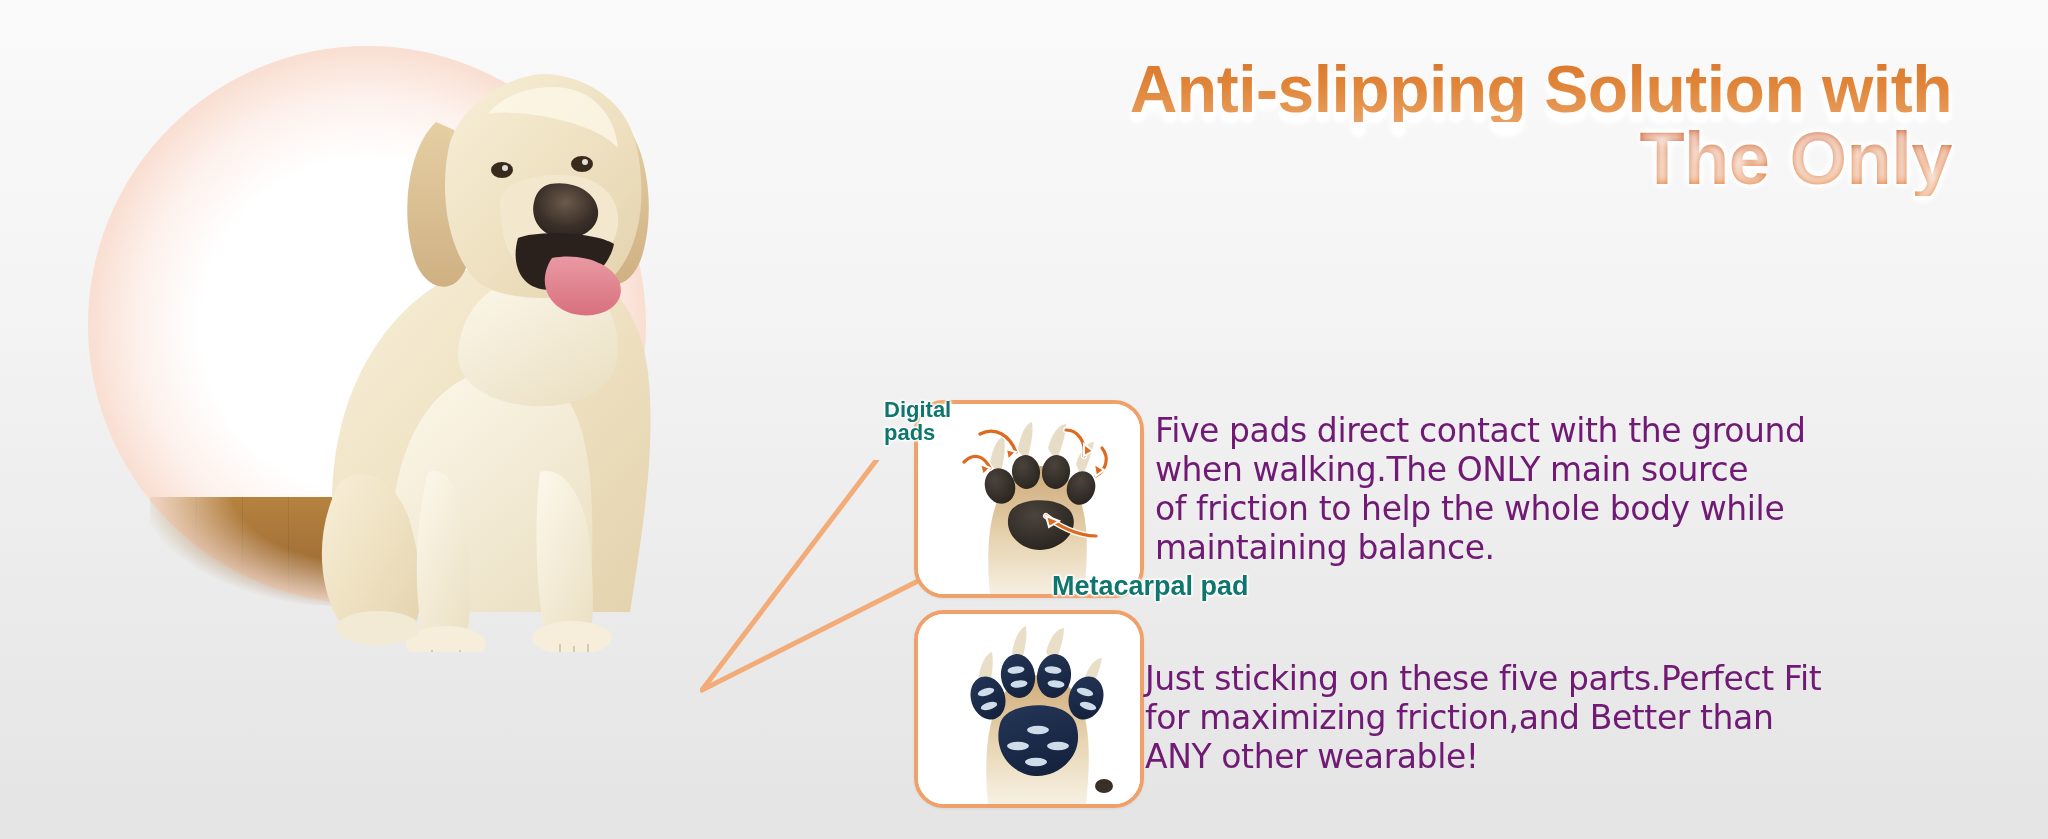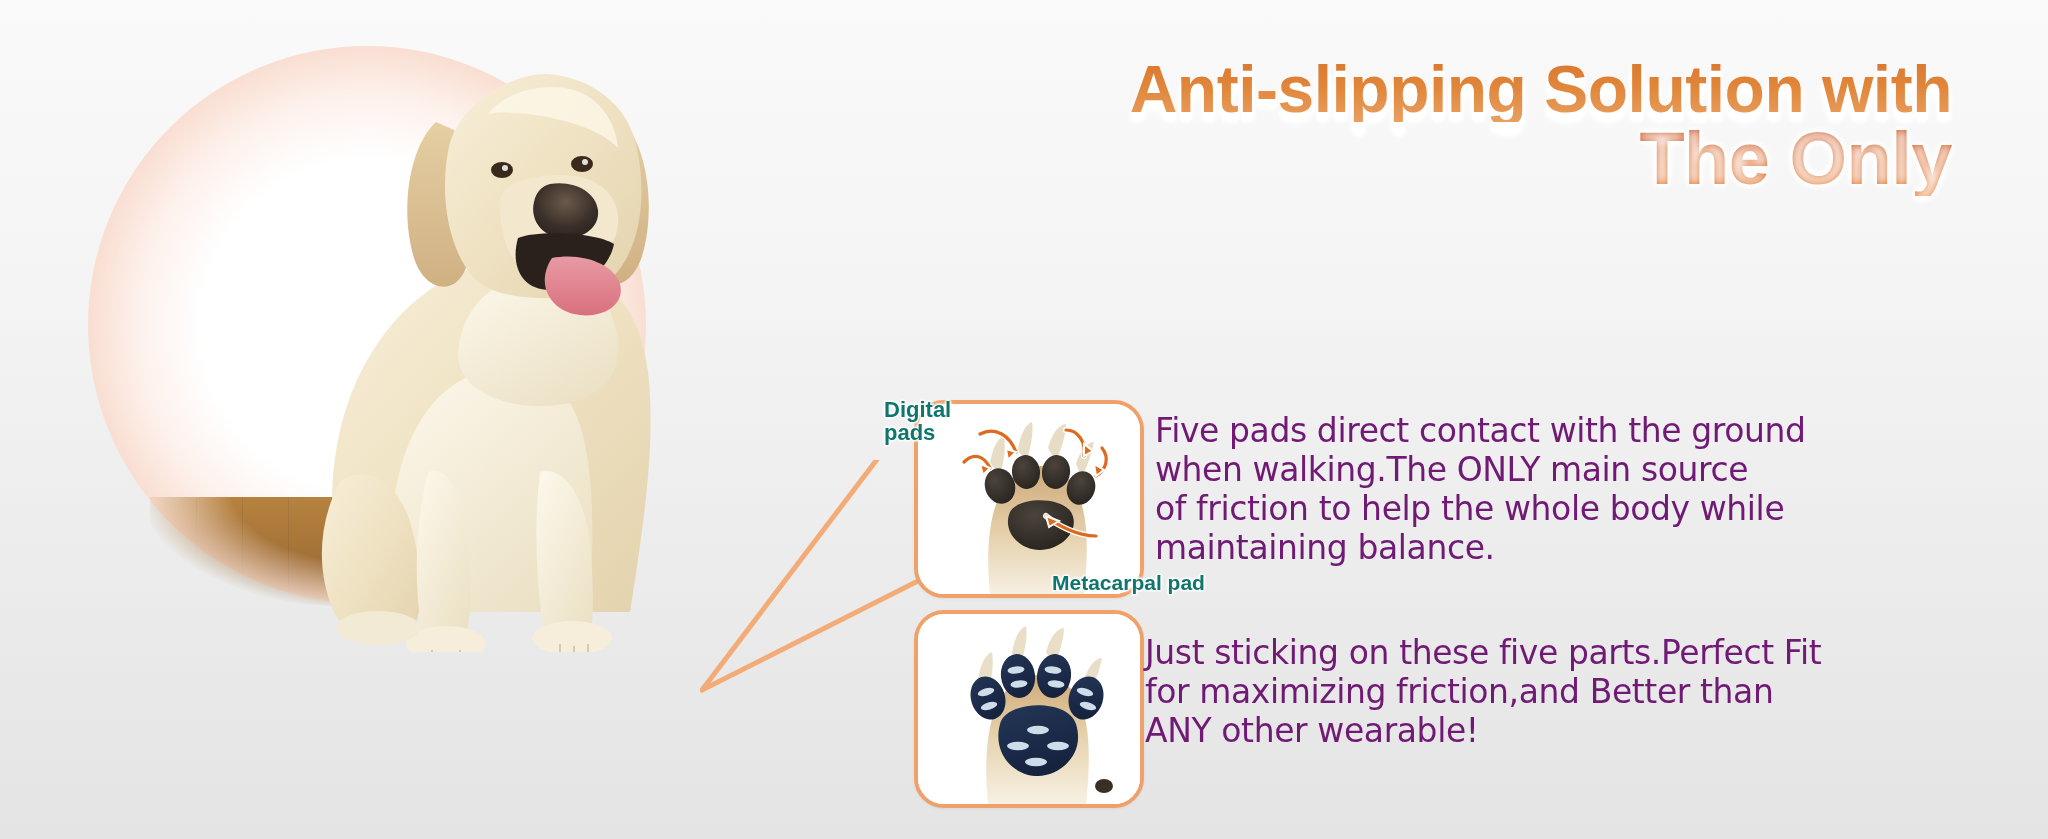--- a/index.html
+++ b/index.html
@@ -81,29 +81,29 @@
   .paw-canvas{position:absolute;inset:0;}
 
   
   .label{
     position:absolute;color:#0f766e;font-size:22px;font-weight:600;line-height:1.06;
     text-shadow:0 0 4px #fff,0 0 3px #fff,1px 1px 2px #fff,-1px -1px 2px #fff,
                 1px -1px 2px #fff,-1px 1px 2px #fff;
     white-space:pre-line;
   }
   .label-digital{left:884px;top:398px;text-align:left;}
-  .label-meta{left:1052px;top:572px;font-size:21px;}
+  .label-meta{left:1052px;top:572px;font-size:27px;}
 
   
   .para{
     position:absolute;color:#701a75;font-size:33px;line-height:1.18;
     font-family:"DejaVu Sans", sans-serif;white-space:pre-line;letter-spacing:-0.4px;
   }
   .para1{left:1155px;top:412px;width:760px;}
-  .para2{left:1145px;top:634px;width:780px;}
+  .para2{left:1145px;top:660px;width:780px;}
 </style>
 </head>
 <body>
 
 <div class="stage">
 
   <div class="hero-circle"></div>
   <div class="hero-floor"></div>
 
   <svg class="dog" viewBox="0 0 470 600" aria-hidden="true">

